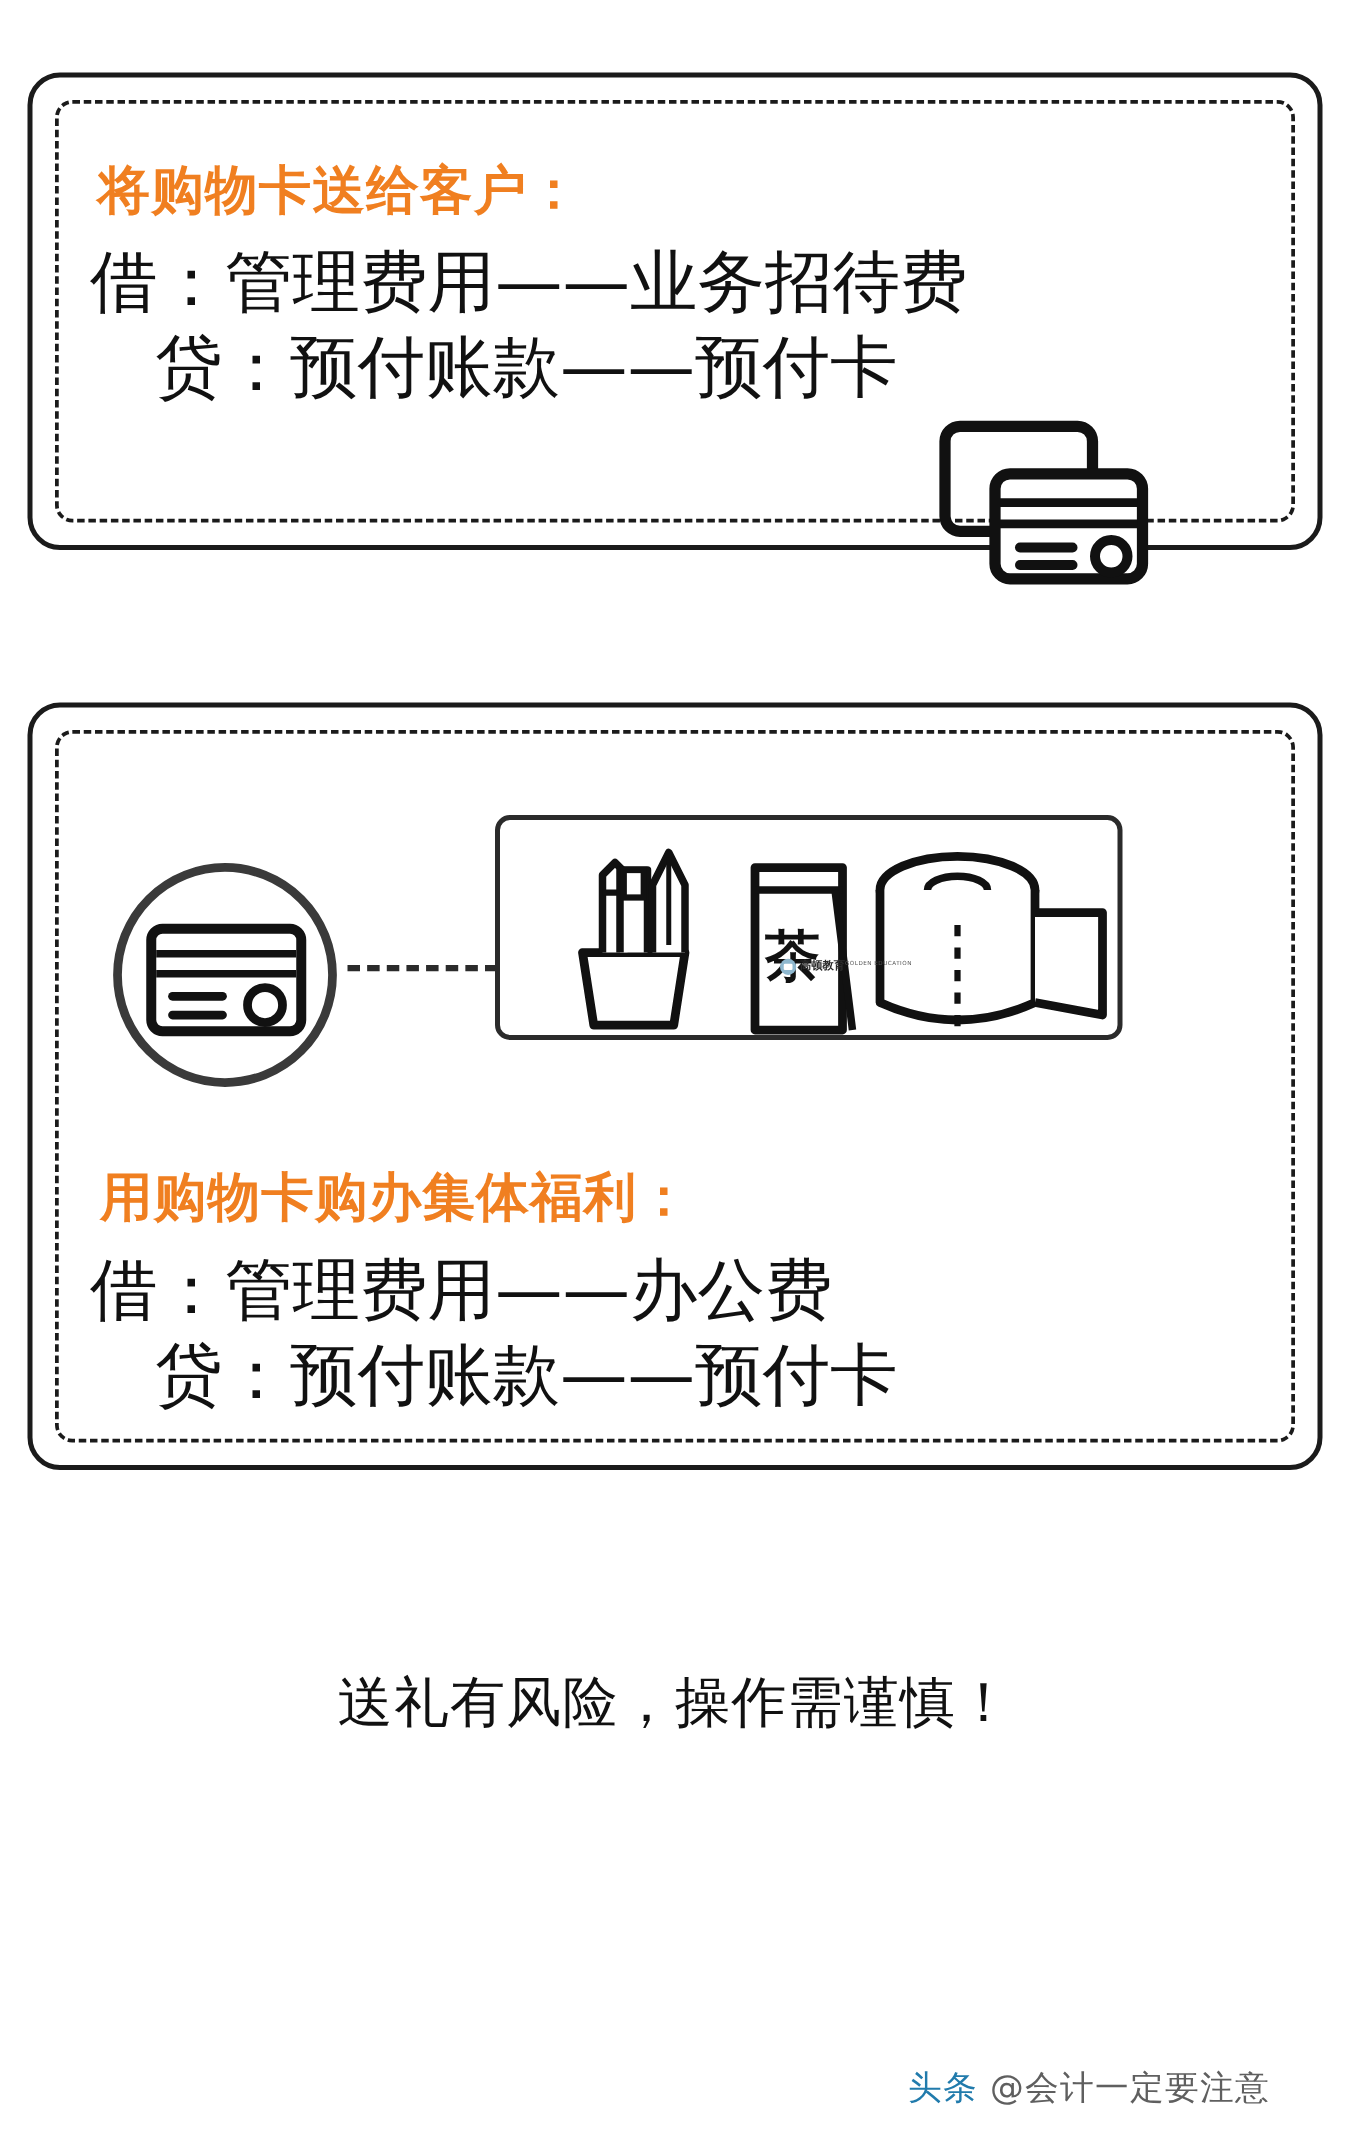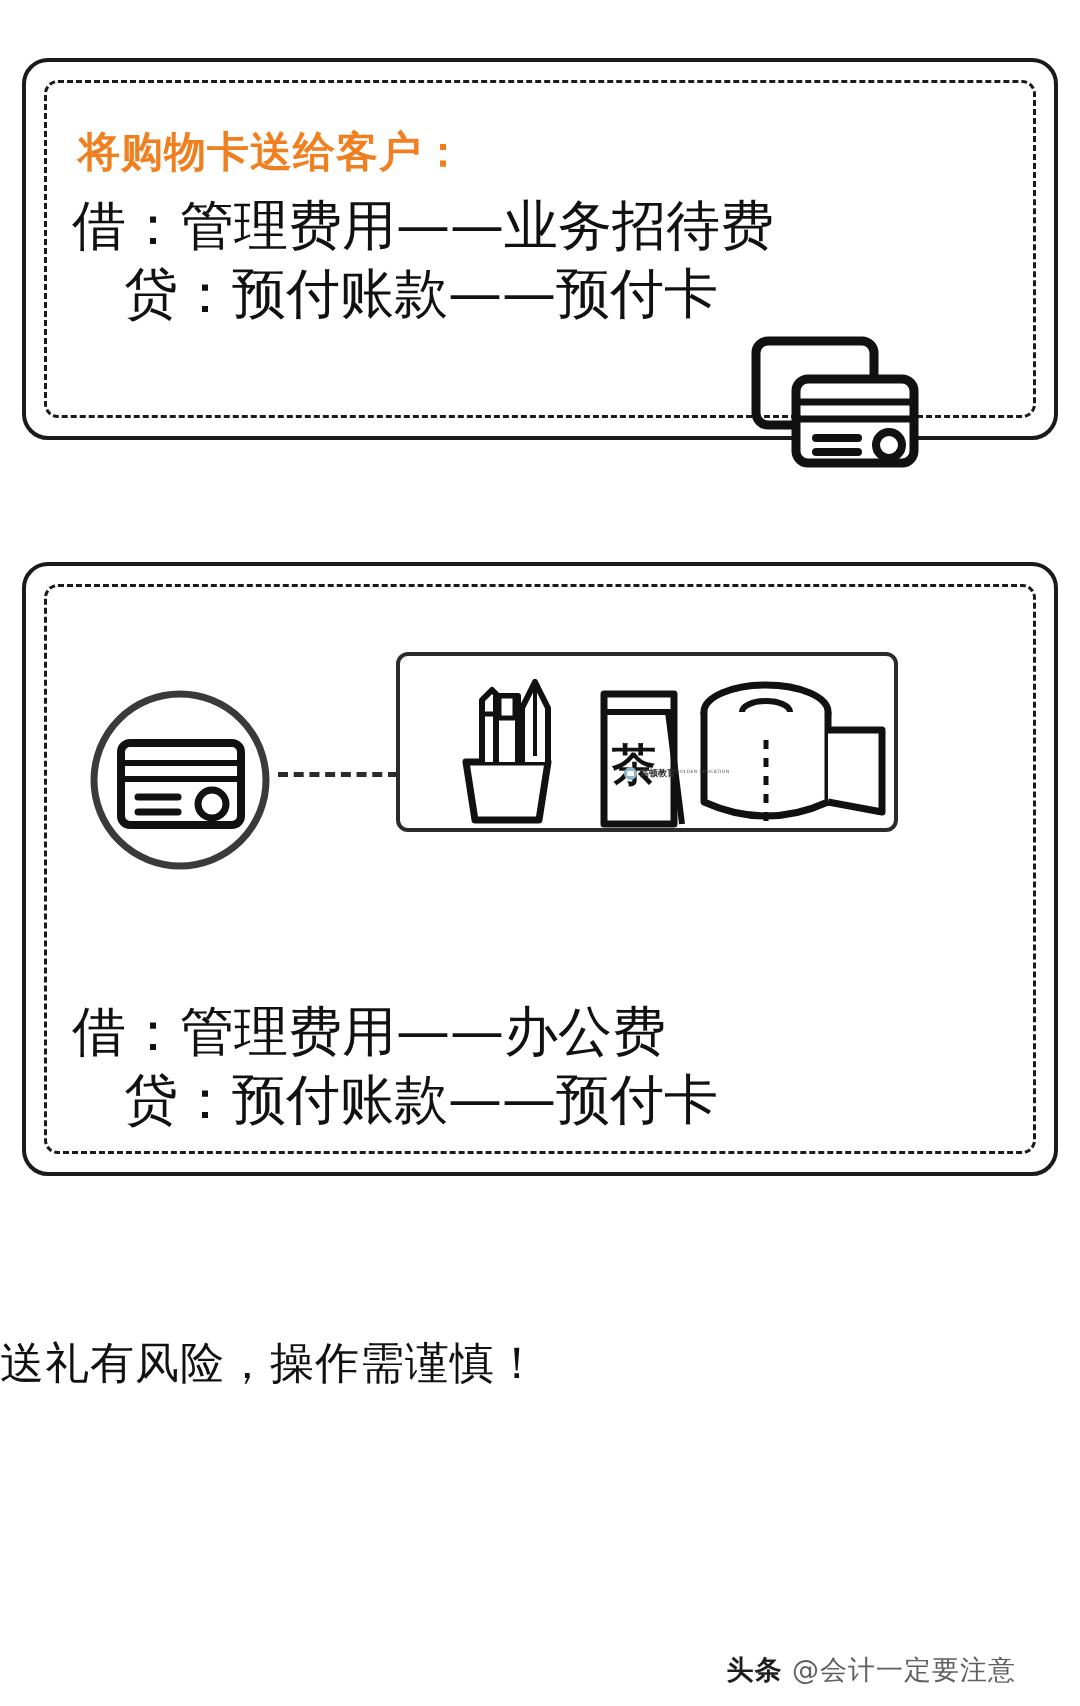--- a/index.html
+++ b/index.html
@@ -86,37 +86,37 @@
     content:"";position:absolute;left:3px;top:4px;width:7px;height:5px;
     background:#fff;border-radius:1px;
   }
   .tea-logo .txt{display:flex;flex-direction:row;line-height:1;}
   .tea-logo .t1{font-size:9px;color:#2b2b2b;font-weight:bold;white-space:nowrap;}
   .tea-logo .t2{font-size:4.5px;color:#555;letter-spacing:.4px;white-space:nowrap;margin-top:1px;}
 
   
   #closing{
     position:absolute;left:0;top:1332px;width:1080px;
-    text-align:left;
+    text-align:center;
   }
   #closing div{
     color:#111;
     font-size:44px;
     line-height:62px;
     letter-spacing:1px;
   }
 
   
   #watermark{
     position:absolute;right:24px;bottom:18px;
     font-size:27px;color:#4a4a4a;
     letter-spacing:1px;white-space:nowrap;
     opacity:.88;
   }
-  #watermark .wm-brand{font-weight:bold;color:#000000;}
+  #watermark .wm-brand{font-weight:normal;color:#0369a1;}
 </style>
 </head>
 <body>
 
 <div class="page">
 
   <div class="card" id="card-one">
     <div class="inner-dash"></div>
   </div>
 
@@ -187,20 +187,21 @@
   </svg>
 
   <div class="tea-logo">
     <span class="mark"></span>
     <span class="txt">
       <span class="t1">高顿教育</span>
       <span class="t2">GOLDEN EDUCATION</span>
     </span>
   </div>
 
+  <div class="heading" id="c2-heading">用购物卡购办集体福利：</div>
   <div class="entry" id="c2-debit">借：管理费用——办公费</div>
   <div class="entry" id="c2-credit">贷：预付账款——预付卡</div>
 
   <div id="closing">
     <div>送礼有风险，操作需谨慎！</div>
   </div>
 
   <div id="watermark">
     <span class="wm-brand">头条</span>
     <span>@会计一定要注意</span>

